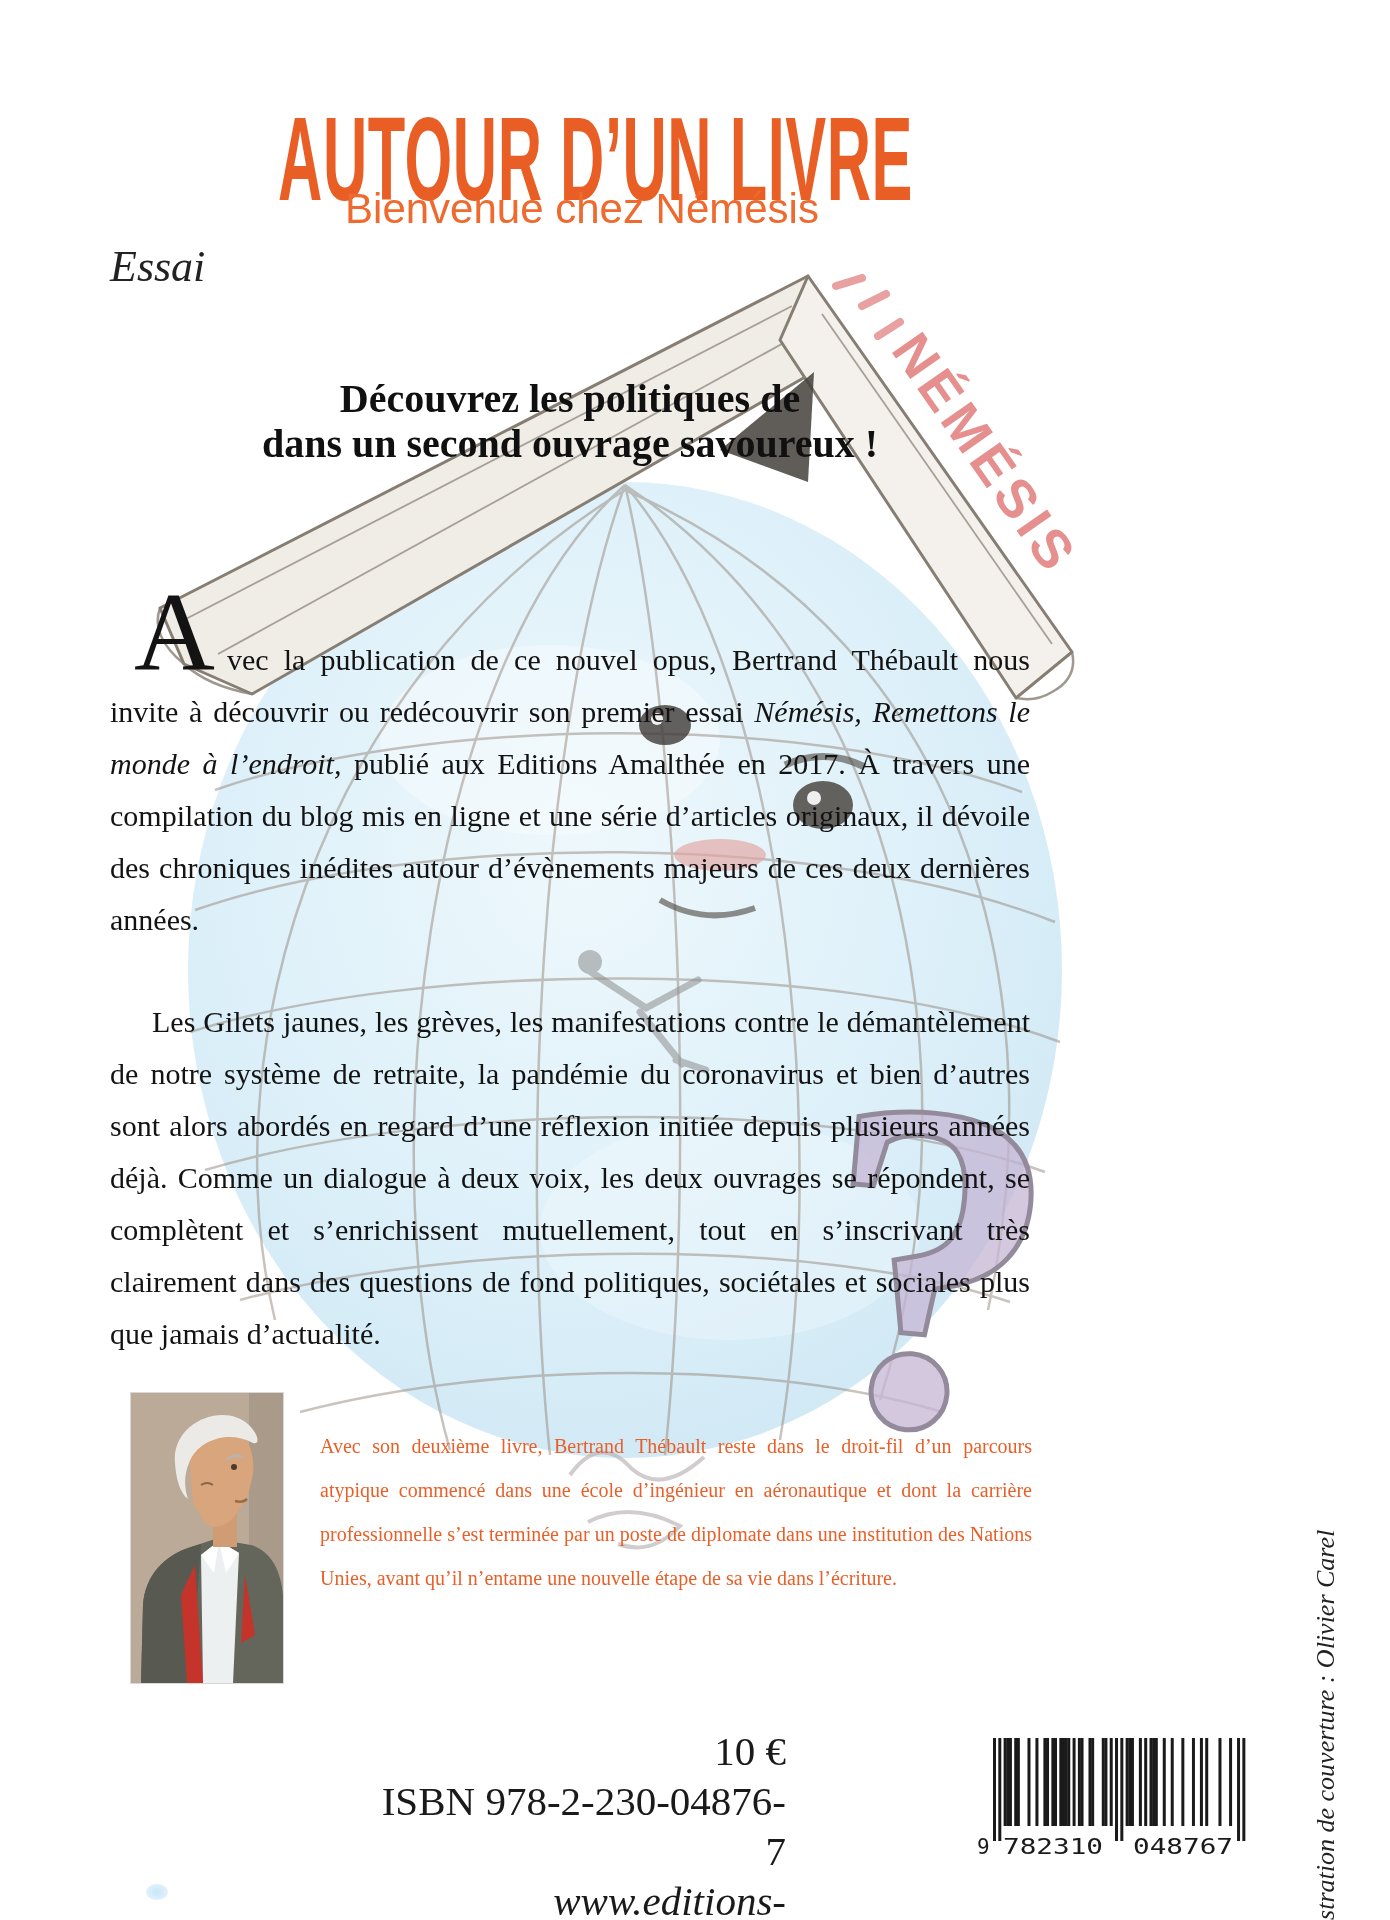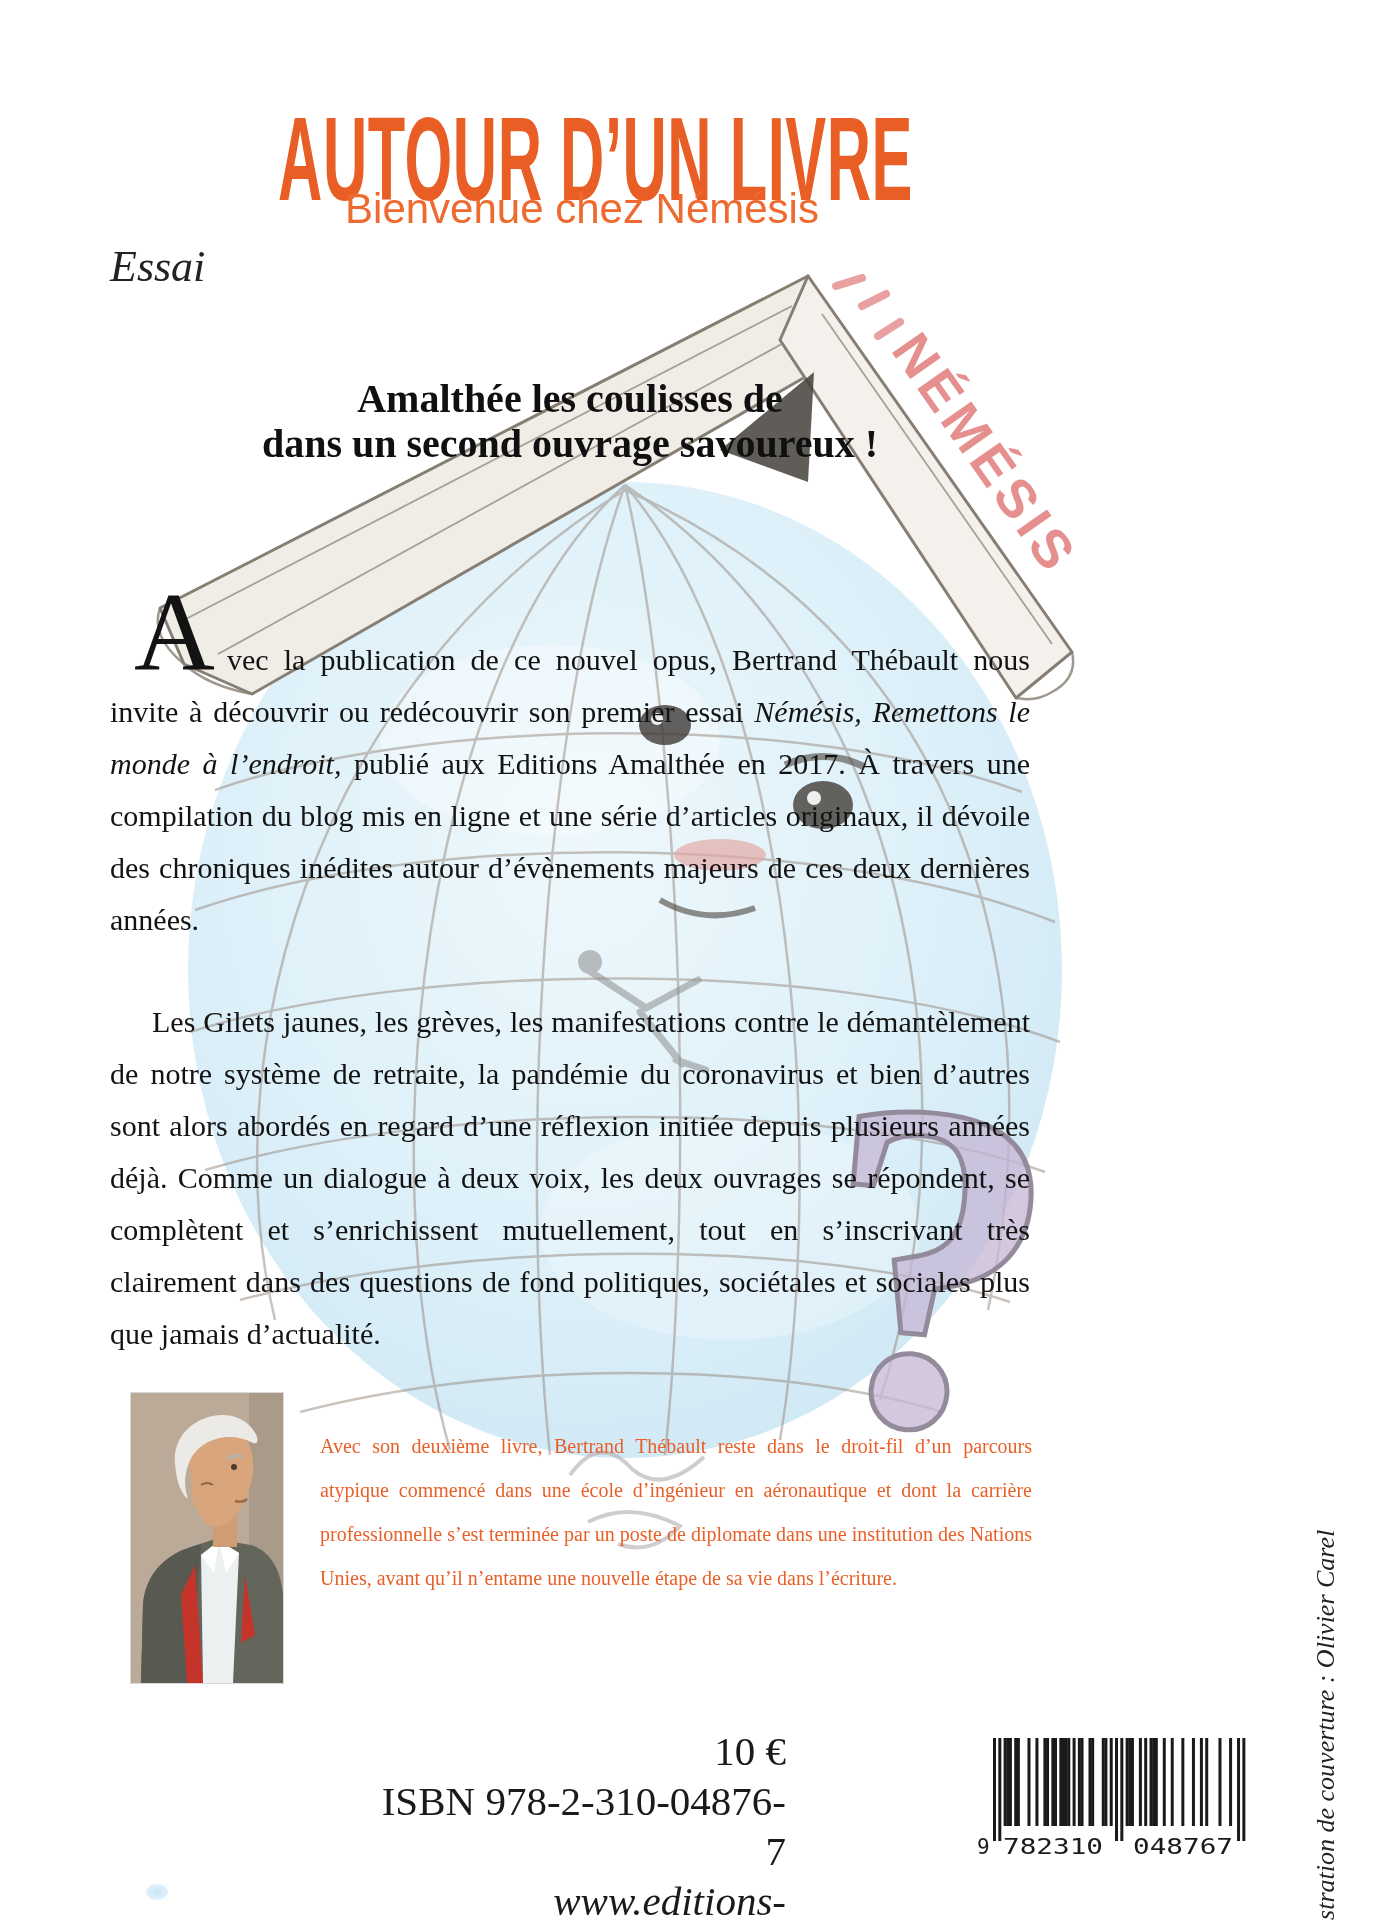--- a/index.html
+++ b/index.html
@@ -129,21 +129,21 @@
 
   <div class="abs title">
     <span class="squeeze">AUTOUR D’UN LIVRE</span>
   </div>
   <div class="abs subtitle">
     <span class="sh">Bienvenue chez Némésis</span>
   </div>
   <div class="abs genre">Essai</div>
 
   <div class="abs teaser">
-    <div>Amalthée les coulisses de</div>
+    <div>Découvrez les politiques de</div>
     <div>dans un second ouvrage savoureux !</div>
   </div>
 
   <div class="abs para p1">
     <span class="dropcap">A</span><span><span>vec la publication de ce nouvel opus, Bertrand Thébault nous invite à découvrir ou redécouvrir son premier essai </span><span class="it">Némésis, Remettons le monde à l’endroit,</span><span> publié aux Editions Amalthée en 2017. À travers une compilation du blog mis en ligne et une série d’articles originaux, il dévoile des chroniques inédites autour d’évènements majeurs de ces deux dernières années.</span></span>
   </div>
 
   <div class="abs para p2">Les Gilets jaunes, les grèves, les manifestations contre le démantèlement de notre système de retraite, la pandémie du coronavirus et bien d’autres sont alors abordés en regard d’une réflexion initiée depuis plusieurs années déjà. Comme un dialogue à deux voix, les deux ouvrages se répondent, se complètent et s’enrichissent mutuellement, tout en s’inscrivant très clairement dans des questions de fond politiques, sociétales et sociales plus que jamais d’actualité.</div>
 
   <svg class="abs photo" viewBox="0 0 152 290" xmlns="http://www.w3.org/2000/svg" aria-hidden="true">
@@ -163,21 +163,21 @@
     <path d="M 70 92 q 6 -4 12 0" stroke="#8a6648" stroke-width="2" fill="none"></path>
     <circle cx="103" cy="74" r="3" fill="#4b3b2d"></circle>
     <path d="M 96 66 q 8 -6 16 -2" stroke="#b9b3ac" stroke-width="3" fill="none"></path>
     <path d="M 104 108 q 8 2 12 -2" stroke="#9c6b45" stroke-width="2.5" fill="none"></path>
   </svg>
 
   <div class="abs bio">Avec son deuxième livre, Bertrand Thébault reste dans le droit-fil d’un parcours atypique commencé dans une école d’ingénieur en aéronautique et dont la carrière professionnelle s’est terminée par un poste de diplomate dans une institution des Nations Unies, avant qu’il n’entame une nouvelle étape de sa vie dans l’écriture.</div>
 
   <div class="abs footer">
     <div>10 €</div>
-    <div>ISBN 978-2-310-04876-7</div>
+    <div>ISBN 978-2-230-04876-7</div>
     <div class="site">www.editions-amalthee.com</div>
   </div>
 
   <svg class="abs barcode" viewBox="-20 0 276 122" xmlns="http://www.w3.org/2000/svg" aria-hidden="true">
     <g id="barcode-bars">
         <rect x="0.00" y="0" width="3.00" height="103"></rect>
         <rect x="5.31" y="0" width="3.00" height="103"></rect>
         <rect x="10.61" y="0" width="3.00" height="88"></rect>
         <rect x="13.26" y="0" width="3.00" height="88"></rect>
         <rect x="15.92" y="0" width="3.00" height="88"></rect>

